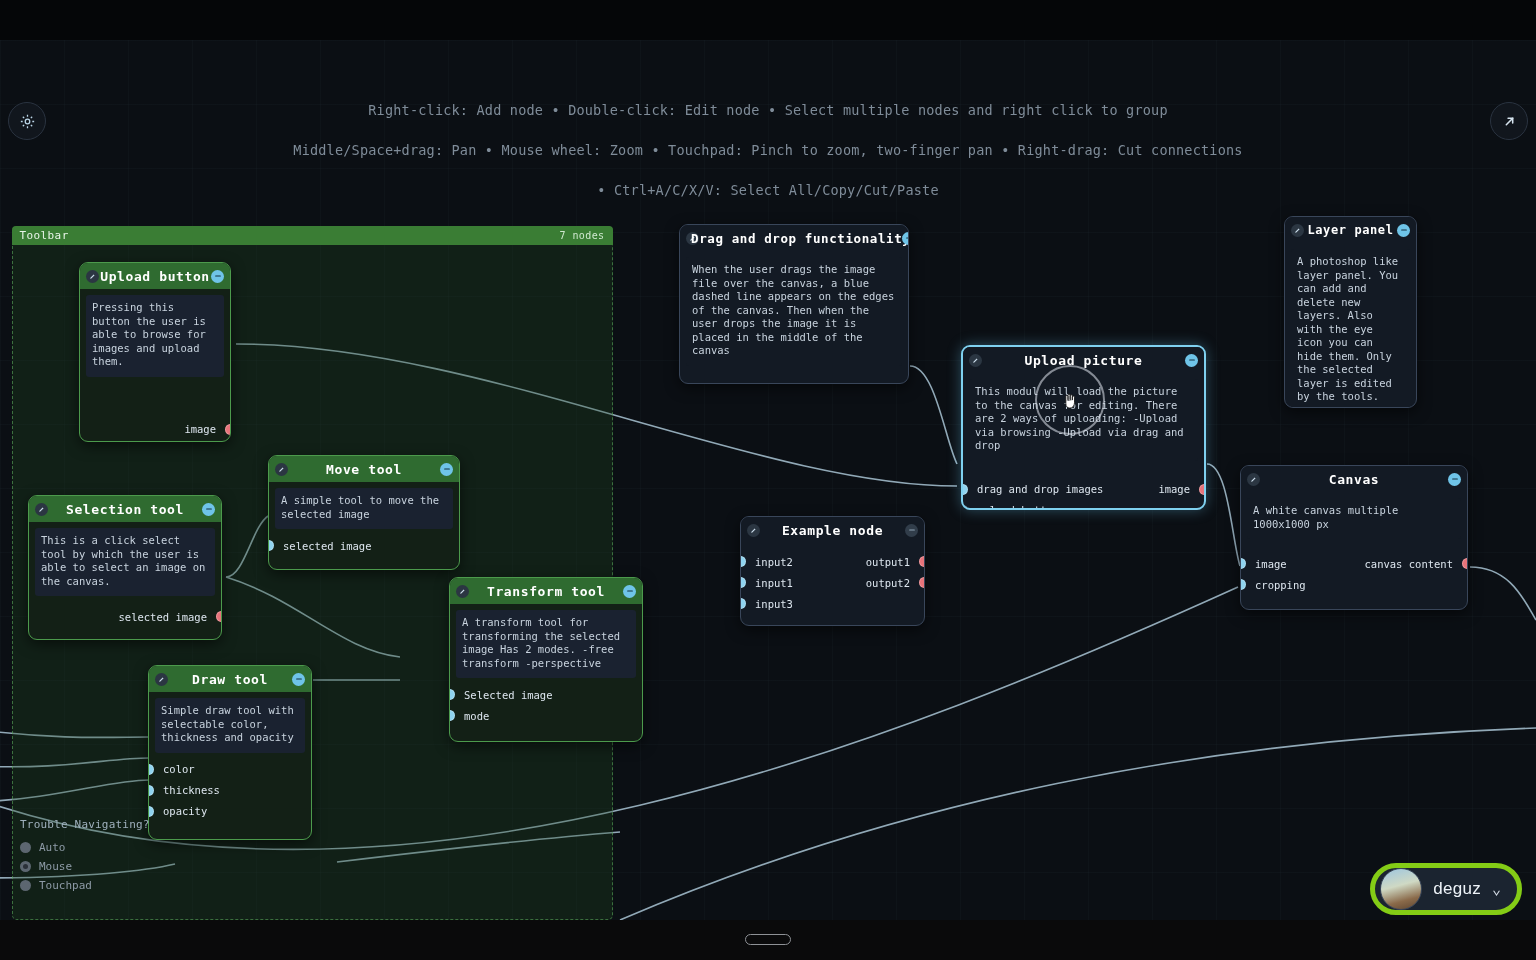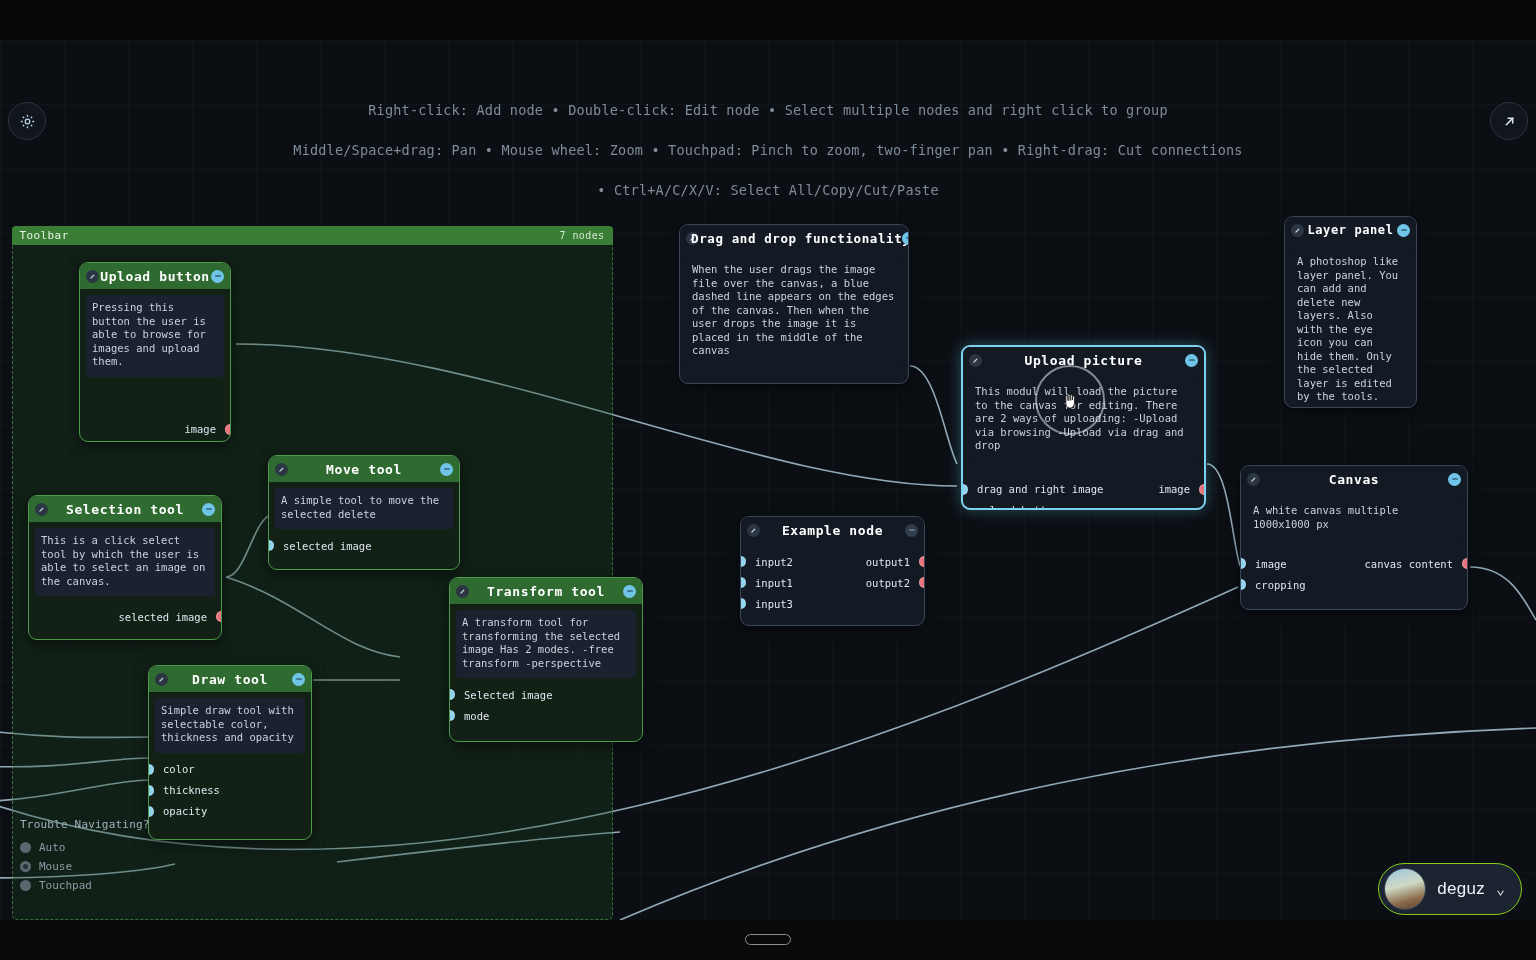--- a/index.html
+++ b/index.html
@@ -117,21 +117,21 @@
   .radio {
     width:11px; height:11px; border-radius:50%; background:#5c6670;
     margin-right:8px; display:flex; align-items:center; justify-content:center;
   }
   .radio .inner { width:5px; height:5px; border-radius:50%; background:#2a3038; }
   .radio-label { color:#8d9aa6; font-size:11px; }
 
   
   #user-badge {
     position:absolute; right:14px; bottom:45px; height:52px;
-    background:#1b2430; border:1px solid #84cc16; border-radius:26px;
+    background:#1b2430; border:5px solid #84cc16; border-radius:26px;
     display:flex; align-items:center; padding:0 16px 0 5px; gap:11px;
   }
   #user-avatar {
     width:42px; height:42px; border-radius:50%;
     background:linear-gradient(165deg,#9dc6e0 0%,#cfd9c4 42%,#8a6a4a 75%,#5c4530 100%);
     border:1px solid #39465a;
   }
   #user-name { color:#eef3f8; font-size:17px; letter-spacing:.3px; font-family:"Liberation Sans",sans-serif; }
   #user-chevron { color:#d6dee7; font-size:15px; }
 
@@ -277,21 +277,21 @@
             </svg>
         </span>
         <span class="node-title">Move tool</span>
         <span class="head-dot collapse-dot">
           <svg width="8" height="8" viewBox="0 0 24 24">
               <path d="M5 12h14" stroke="#123040" stroke-width="3.4" stroke-linecap="round"></path>
             </svg>
         </span>
       </div>
       <div class="node-body">
-        <div class="node-text">A simple tool to move the selected delete</div>
+        <div class="node-text">A simple tool to move the selected image</div>
         <div class="ports">
           <div class="port-row">
             <span class="dot dot-in"></span>
             <span class="port-in-label">selected image</span>
           </div>
         </div>
       </div>
     </div>
 
     <div class="node green" style="left:401px; top:537px; width:194px; height:165px;margin-left:48px;">
@@ -394,21 +394,21 @@
           <svg width="8" height="8" viewBox="0 0 24 24">
               <path d="M5 12h14" stroke="#123040" stroke-width="3.4" stroke-linecap="round"></path>
             </svg>
         </span>
       </div>
       <div class="node-body">
         <div class="node-text">This modul will load the picture to the canvas for editing. There are 2 ways of uploading: -Upload via browsing -Upload via drag and drop</div>
         <div class="ports" style="padding-top:18px;">
           <div class="port-row">
             <span class="dot dot-in"></span>
-            <span class="port-in-label">drag and right image</span>
+            <span class="port-in-label">drag and drop images</span>
             <span class="port-out-label">image</span>
             <span class="dot dot-out"></span>
           </div>
           <div class="port-row">
             <span class="dot dot-in"></span>
             <span class="port-in-label">upload button</span>
           </div>
         </div>
       </div>
     </div>

